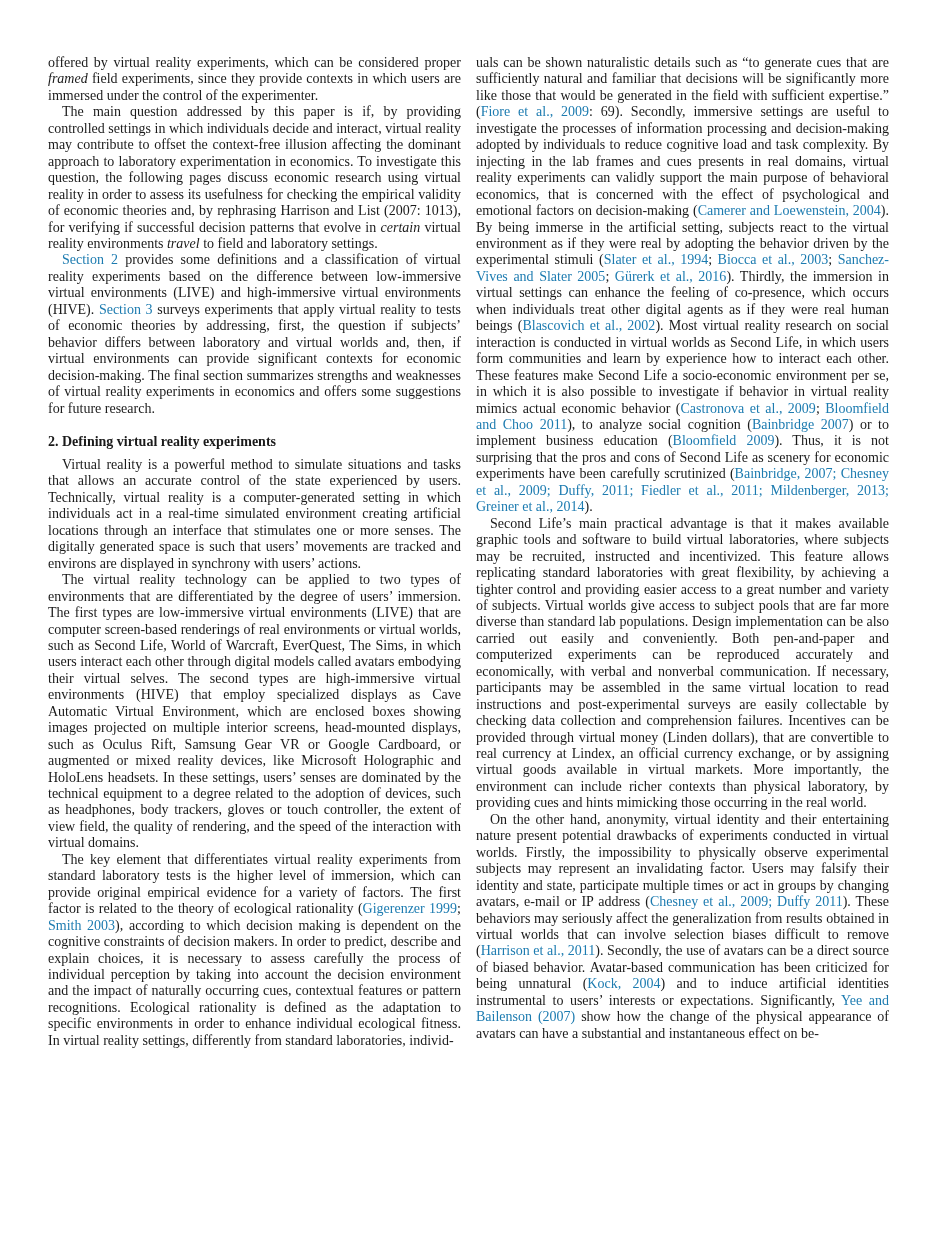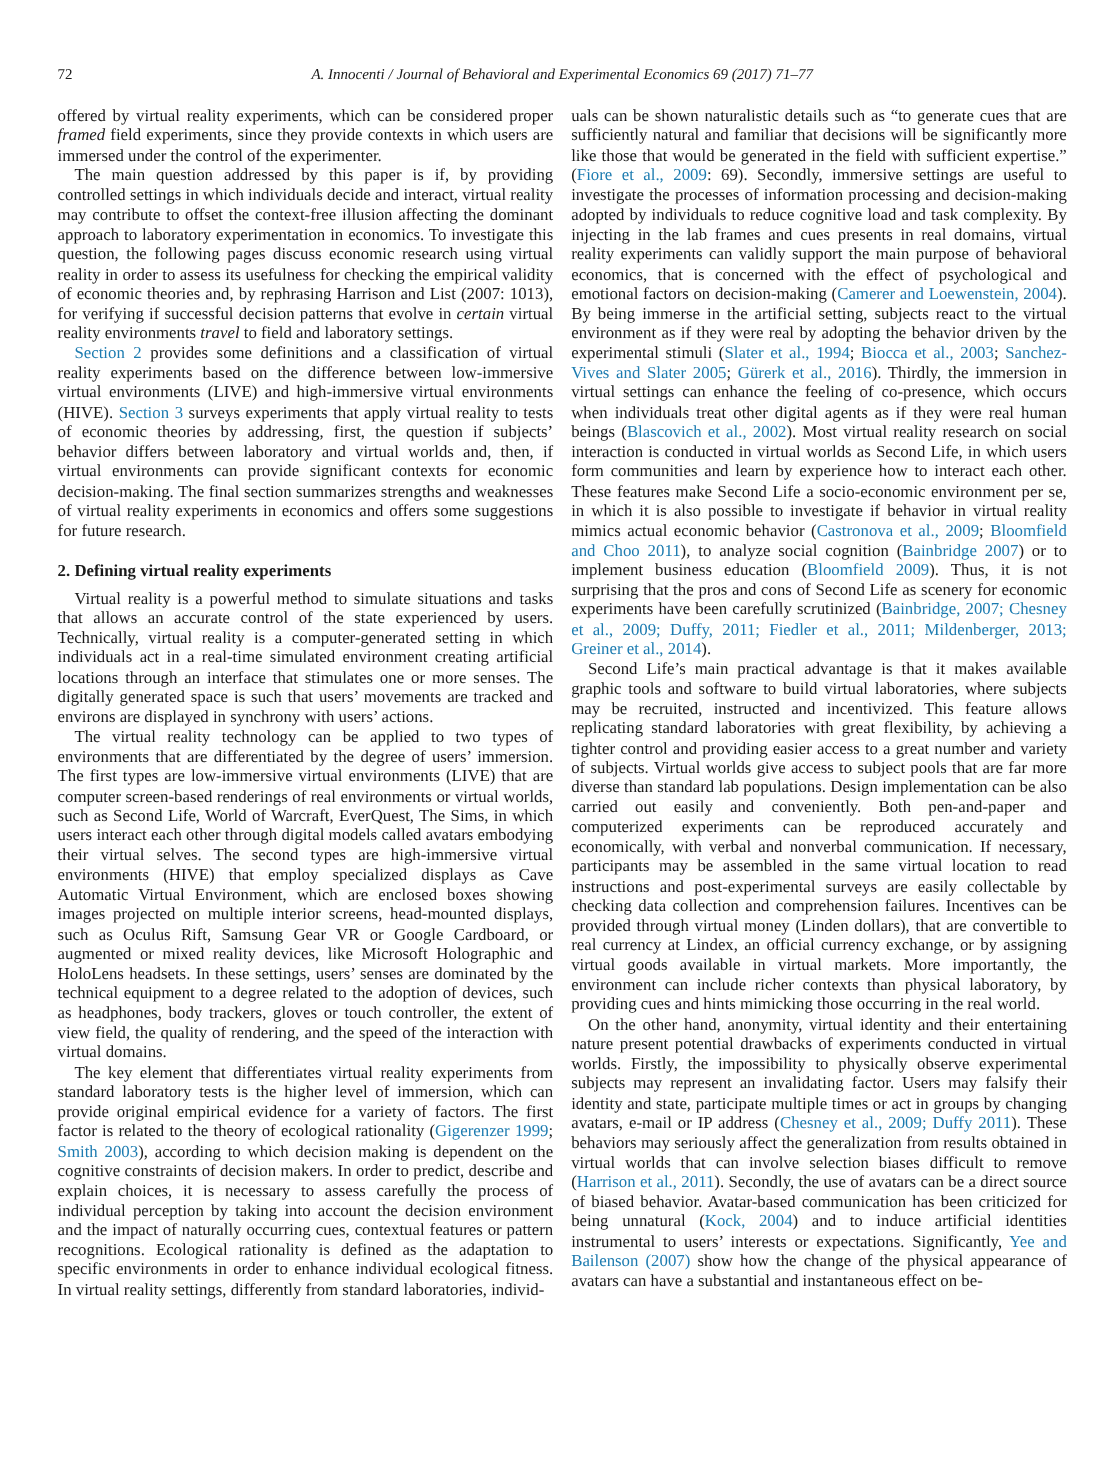--- a/index.html
+++ b/index.html
@@ -14,24 +14,20 @@
   .col p{margin:0;}
   .col p.indent{text-indent:14px;}
   .col h2{font-size:14px;line-height:17px;margin:16px 0 7px 0;font-weight:bold;}
   .cite{color:var(--link,#1c7bb0);cursor:pointer;}
   em{}
 </style>
 </head>
 <body>
 
 <div class="page">
-  <header class="running-head">
-    <span class="page-num">72</span>
-    <span class="head-title">A. Innocenti / Journal of Behavioral and Experimental Economics 69 (2017) 71–77</span>
-  </header>
   <main class="columns">
     <section class="col" id="col-left">
         <p>offered by virtual reality experiments, which can be considered proper <em>framed</em> field experiments, since they provide contexts in which users are immersed under the control of the experimenter.</p>
         <p class="indent">The main question addressed by this paper is if, by providing controlled settings in which individuals decide and interact, virtual reality may contribute to offset the context-free illusion affecting the dominant approach to laboratory experimentation in economics. To investigate this question, the following pages discuss economic research using virtual reality in order to assess its usefulness for checking the empirical validity of economic theories and, by rephrasing Harrison and List (2007: 1013), for verifying if successful decision patterns that evolve in <em>certain</em> virtual reality environments <em>travel</em> to field and laboratory settings.</p>
         <p class="indent"><span class="cite">Section 2</span> provides some definitions and a classification of virtual reality experiments based on the difference between low-immersive virtual environments (LIVE) and high-immersive virtual environments (HIVE). <span class="cite">Section 3</span> surveys experiments that apply virtual reality to tests of economic theories by addressing, first, the question if subjects’ behavior differs between laboratory and virtual worlds and, then, if virtual environments can provide significant contexts for economic decision-making. The final section summarizes strengths and weaknesses of virtual reality experiments in economics and offers some suggestions for future research.</p>
         <h2>2. Defining virtual reality experiments</h2>
         <p class="indent">Virtual reality is a powerful method to simulate situations and tasks that allows an accurate control of the state experienced by users. Technically, virtual reality is a computer-generated setting in which individuals act in a real-time simulated environment creating artificial locations through an interface that stimulates one or more senses. The digitally generated space is such that users’ movements are tracked and environs are displayed in synchrony with users’ actions.</p>
         <p class="indent">The virtual reality technology can be applied to two types of environments that are differentiated by the degree of users’ immersion. The first types are low-immersive virtual environments (LIVE) that are computer screen-based renderings of real environments or virtual worlds, such as Second Life, World of Warcraft, EverQuest, The Sims, in which users interact each other through digital models called avatars embodying their virtual selves. The second types are high-immersive virtual environments (HIVE) that employ specialized displays as Cave Automatic Virtual Environment, which are enclosed boxes showing images projected on multiple interior screens, head-mounted displays, such as Oculus Rift, Samsung Gear VR or Google Cardboard, or augmented or mixed reality devices, like Microsoft Holographic and HoloLens headsets. In these settings, users’ senses are dominated by the technical equipment to a degree related to the adoption of devices, such as headphones, body trackers, gloves or touch controller, the extent of view field, the quality of rendering, and the speed of the interaction with virtual domains.</p>
         <p class="indent">The key element that differentiates virtual reality experiments from standard laboratory tests is the higher level of immersion, which can provide original empirical evidence for a variety of factors. The first factor is related to the theory of ecological rationality (<span class="cite">Gigerenzer 1999</span>; <span class="cite">Smith 2003</span>), according to which decision making is dependent on the cognitive constraints of decision makers. In order to predict, describe and explain choices, it is necessary to assess carefully the process of individual perception by taking into account the decision environment and the impact of naturally occurring cues, contextual features or pattern recognitions. Ecological rationality is defined as the adaptation to specific environments in order to enhance individual ecological fitness. In virtual reality settings, differently from standard laboratories, individ-</p>
       </section>

